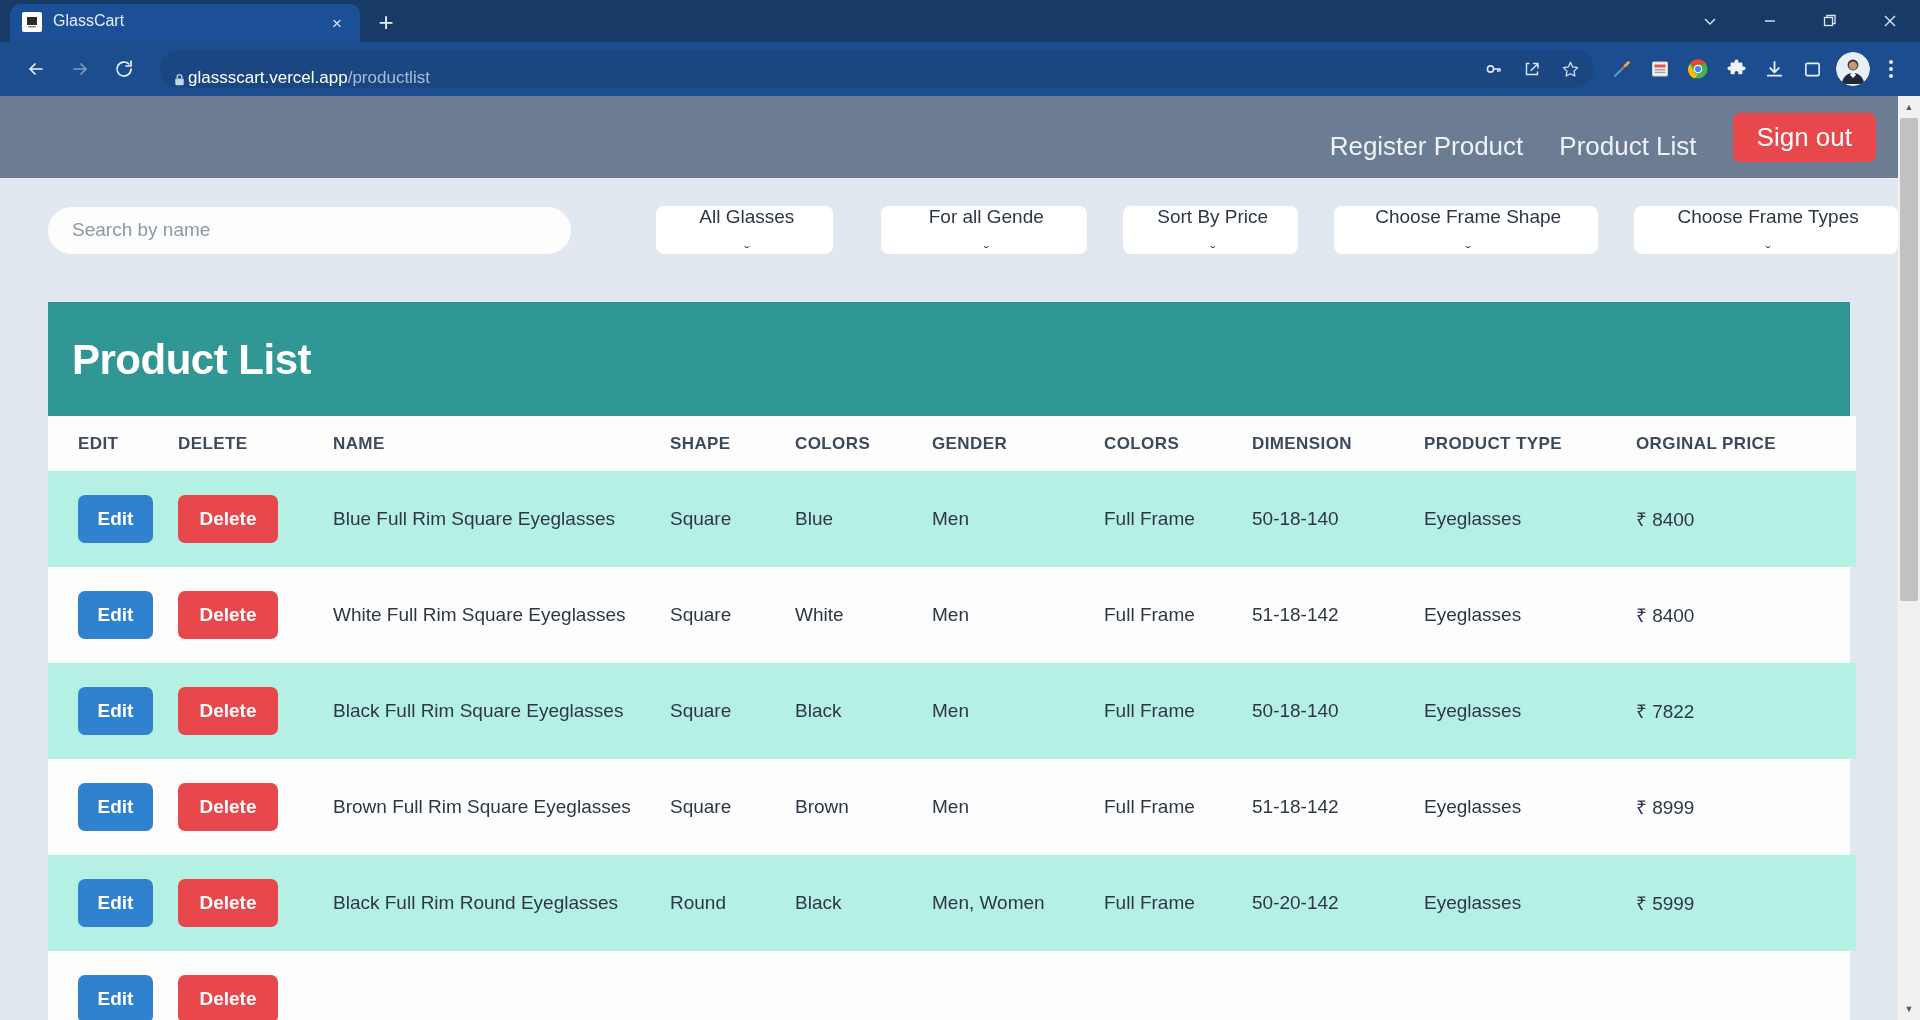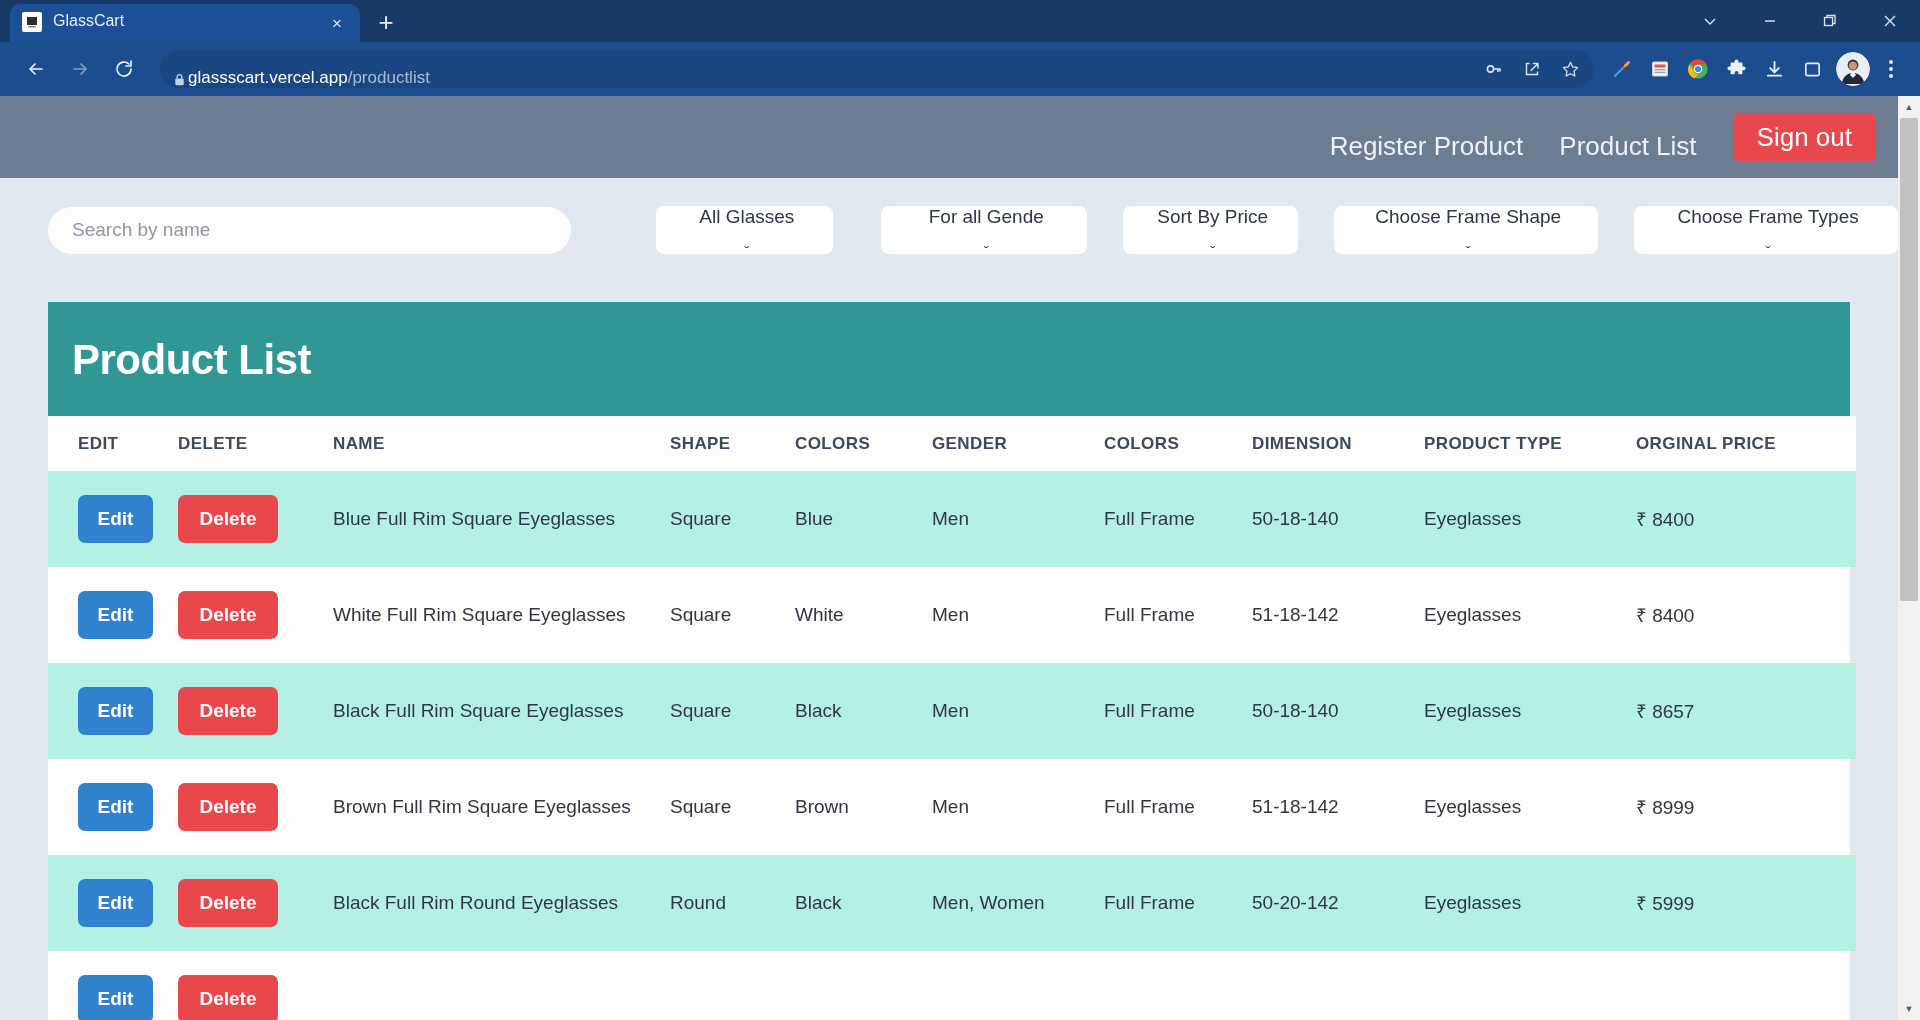--- a/index.html
+++ b/index.html
@@ -455,21 +455,21 @@
             <tr class="alt">
               <td><button class="btn-edit">Edit</button></td>
               <td><button class="btn-del">Delete</button></td>
               <td>Black Full Rim Square Eyeglasses</td>
               <td>Square</td>
               <td>Black</td>
               <td>Men</td>
               <td>Full Frame</td>
               <td>50-18-140</td>
               <td>Eyeglasses</td>
-              <td>₹ 8657</td>
+              <td>₹ 7822</td>
             </tr>
             <tr>
               <td><button class="btn-edit">Edit</button></td>
               <td><button class="btn-del">Delete</button></td>
               <td>Brown Full Rim Square Eyeglasses</td>
               <td>Square</td>
               <td>Brown</td>
               <td>Men</td>
               <td>Full Frame</td>
               <td>51-18-142</td>

